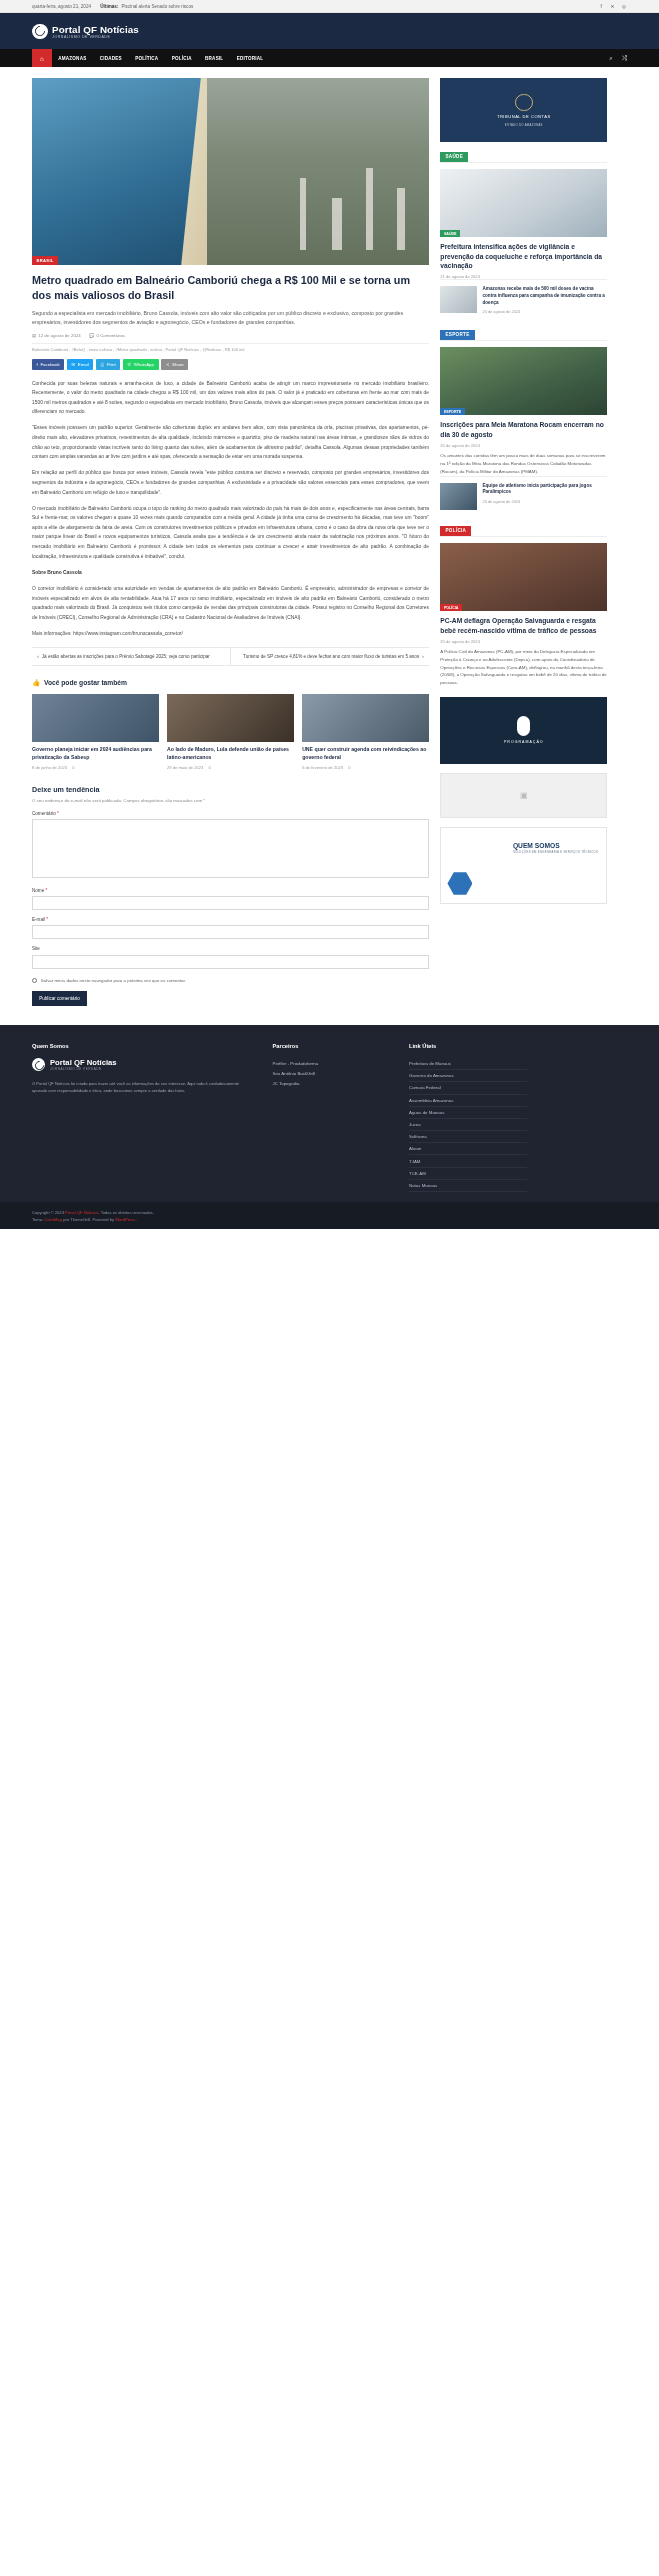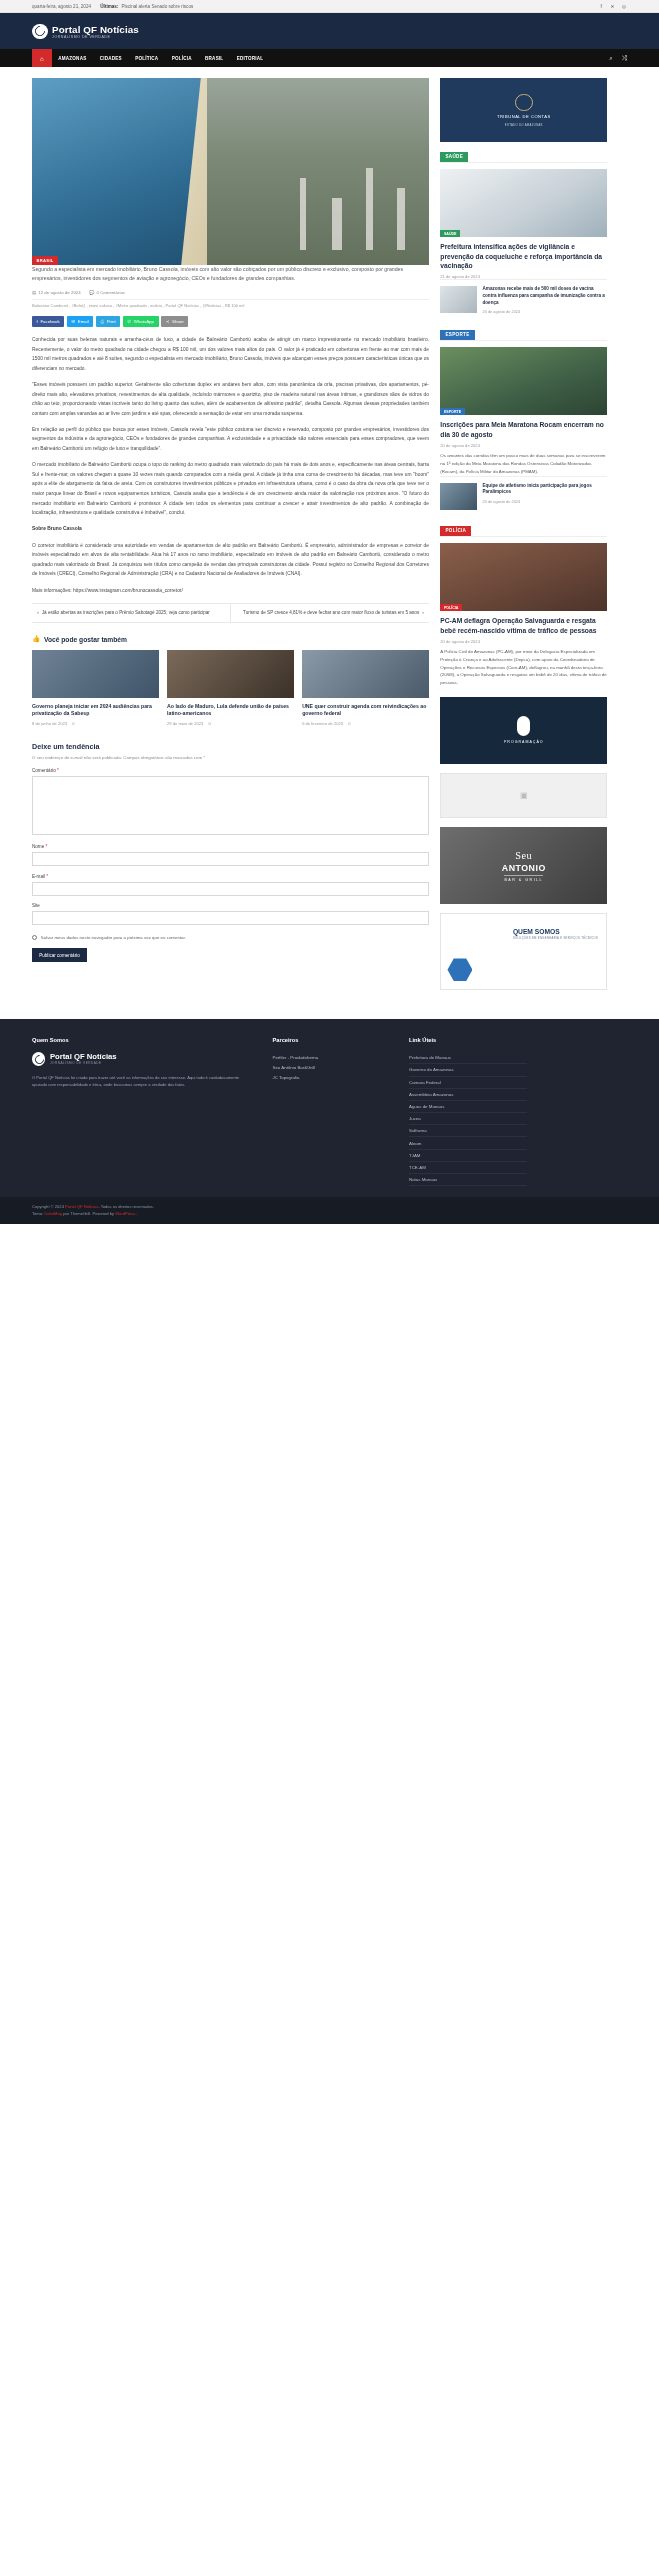--- a/index.html
+++ b/index.html
@@ -359,20 +359,21 @@
       <div class="sea"></div>
       <div class="beach"></div>
       <div class="city"></div>
       <div class="bld" style="right:6%;width:8.2px;height:62px;"></div>
       <div class="bld" style="right:14%;width:7.2px;height:82px;"></div>
       <div class="bld" style="right:22%;width:9.3px;height:52px;"></div>
       <div class="bld" style="right:31%;width:6.2px;height:72px;"></div>
       <div class="hero-cat">BRASIL</div>
     </div>
 
+    <h1 class="post-title">Metro quadrado em Balneário Camboriú chega a R$ 100 Mil e se torna um dos mais valiosos do Brasil</h1>
     <p class="post-excerpt">Segundo a especialista em mercado imobiliário, Bruno Cassola, imóveis com alto valor são cobiçados por um público discreto e exclusivo, composto por grandes empresários, investidores dos segmentos de aviação e agronegócio, CEOs e fundadores de grandes companhias.</p>
 
     <div class="post-meta">
       <span><span class="ic">▤</span><span>12 de agosto de 2024</span></span>
       <span><span class="ic">💬</span><span>0 Comentários</span></span>
     </div>
 
     <div class="post-tags">Balneário Camboriú , #BeloQ , imovi valioso , #Metro quadrado , notícia , Portal QF Notícias , @Notícias , R$ 100 mil</div>
 
     <div class="share">
@@ -549,27 +550,20 @@
       <div class="ad-dark">
         <div class="mic"></div>
         <div class="cap">PROGRAMAÇÃO</div>
       </div>
     </div>
 
     <div class="sb-block">
       <div class="ad-placeholder">▣</div>
     </div>
 
-    <div class="sb-block">
-      <div class="ad-stone">
-        <div class="t1">Seu</div>
-        <div class="t2">ANTONIO</div>
-        <div class="t3">BAR &amp; GRILL</div>
-      </div>
-    </div>
 
     <div class="sb-block">
       <div class="ad-jc">
         <div class="hex"></div>
         <div class="qs">
           <span>QUEM SOMOS</span>
           <small>SOLUÇÕES EM ENGENHARIA E SERVIÇOS TÉCNICOS</small>
         </div>
       </div>
     </div>

